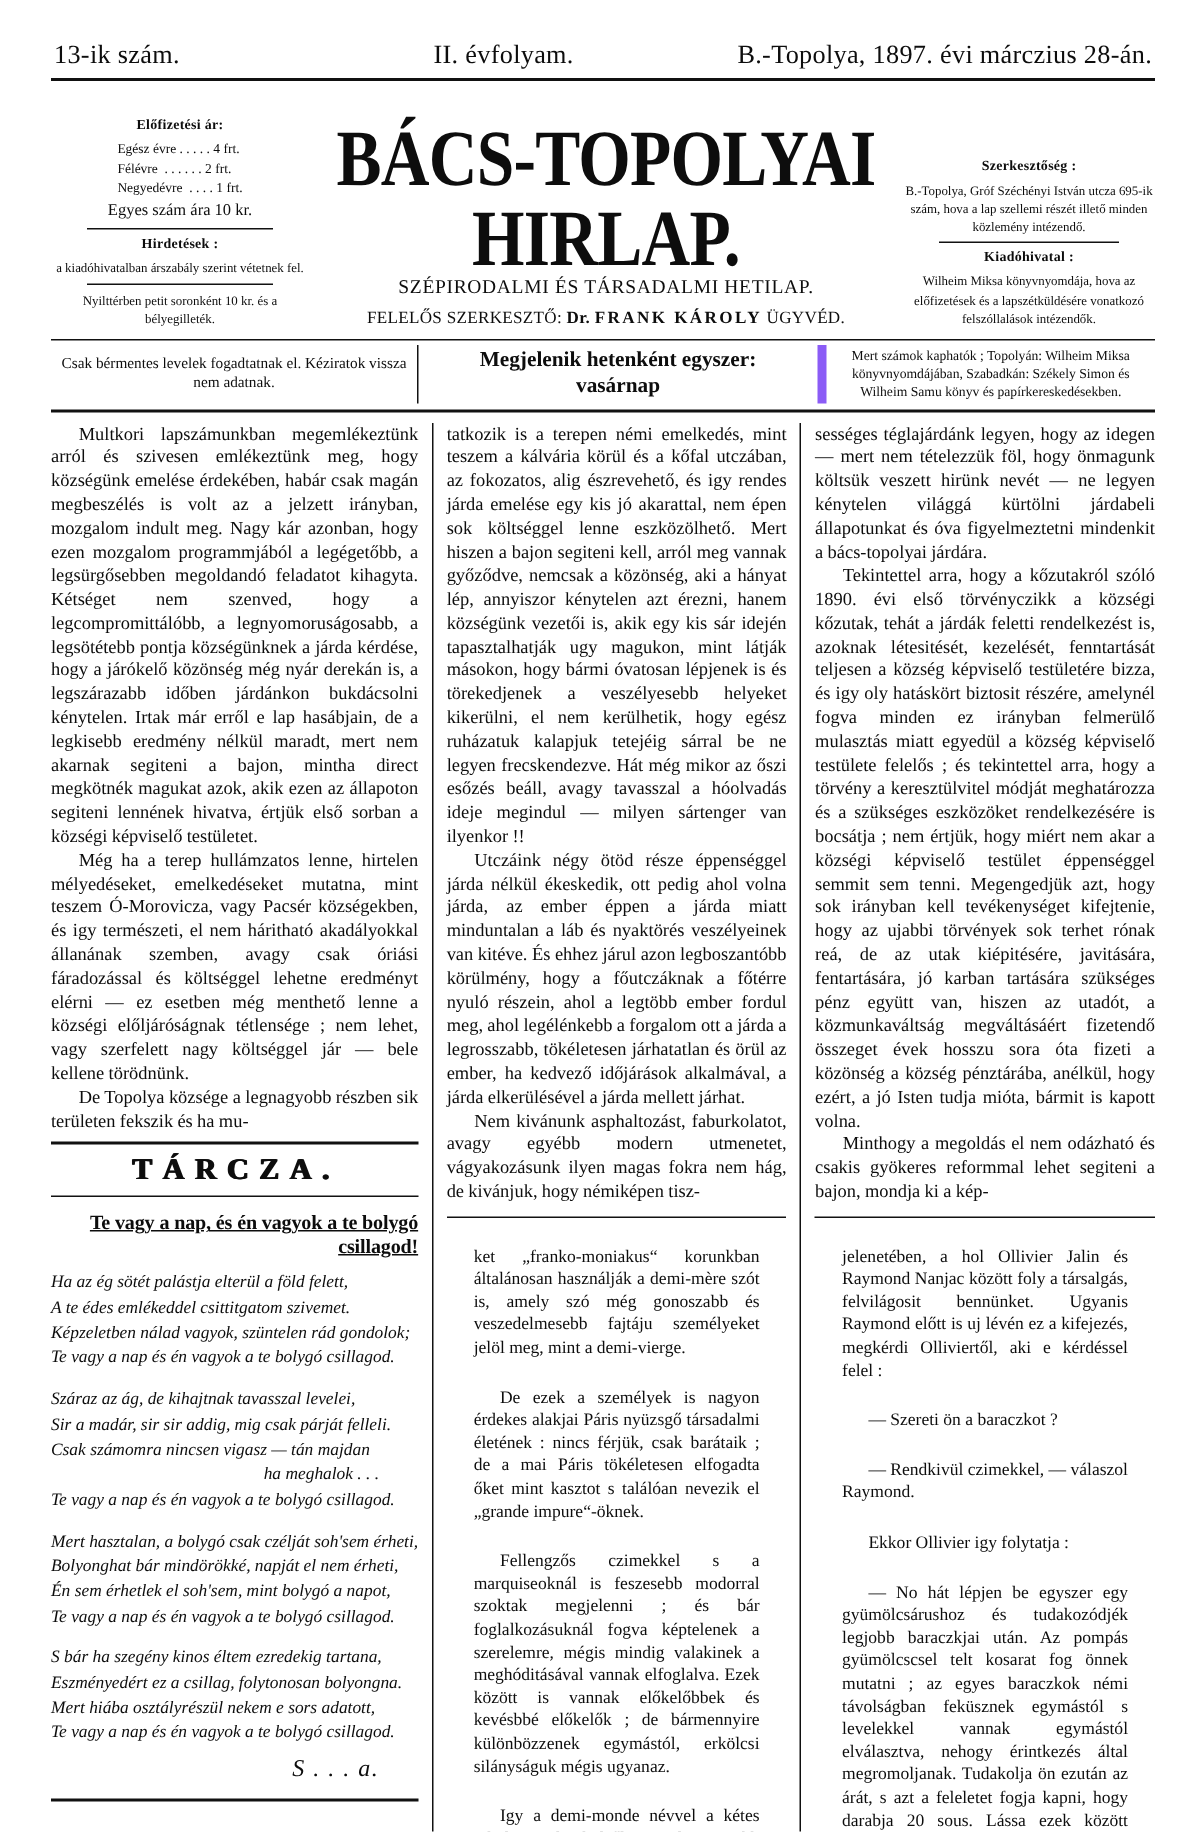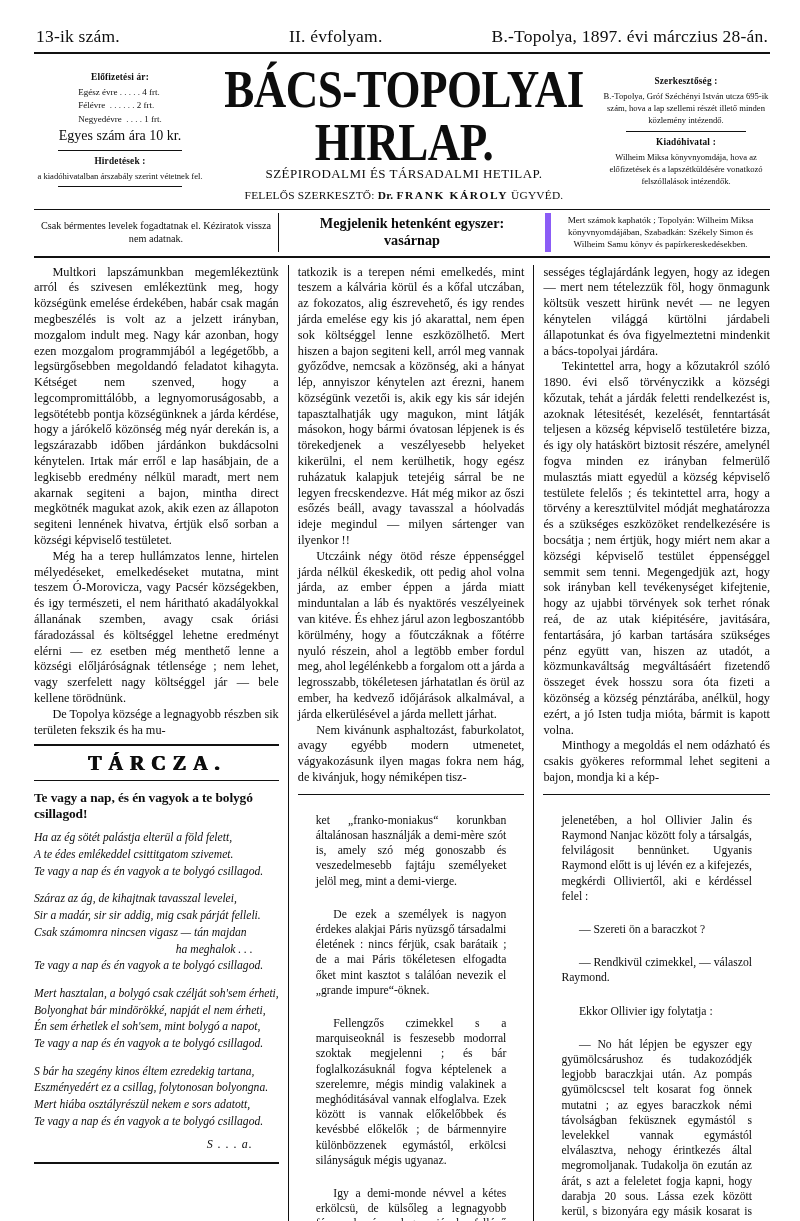--- a/index.html
+++ b/index.html
@@ -36,22 +36,22 @@
   .issue-line .vol { font-size: 17.5px; margin-left: 60px; }
   .issue-line .date { font-size: 17.5px; }
   .rule-thick {
     border-top: 2.4px solid #111;
     margin: 0 0 0 0;
   }
 
   
   .masthead {
     display: flex;
-    align-items: center;
-    padding-top: 5px;
+    align-items: flex-end;
+    padding-top: 22px;
     min-height: 120px;
   }
   .mh-side {
     width: 172px;
     flex: 0 0 172px;
     text-align: center;
     font-size: 8.6px;
     line-height: 1.42;
     padding-top: 2px;
   }
@@ -173,39 +173,40 @@
     font-weight: bold;
     font-size: 20px;
     letter-spacing: 7px;
     padding: 6px 0 5px 2px;
     font-family: "Liberation Serif", "DejaVu Serif", serif;
     text-shadow: 0.6px 0 0 #111, -0.5px 0 0 #111;
   }
   .tarcza-rule-bot { border-top: 1px solid #111; }
 
   .poem-title {
-    text-align: left;
+    text-align: right;
     font-weight: bold;
     font-size: 13.4px;
     margin: 9px 0 8px 0;
     letter-spacing: -.1px;
+    text-decoration: underline;
   }
   .stanza {
     font-style: italic;
     font-size: 11.6px;
     line-height: 1.44;
     margin: 0 0 11px 0;
     text-align: left;
   }
   .stanza .ln { display: block; white-space: nowrap; }
   .stanza .ln.ind { text-align: right; padding-right: 26px; }
   .poem-sign {
     font-style: italic;
     text-align: right;
-    font-size: 12px;
+    font-size: 16px;
     padding-right: 26px;
     margin-top: -4px;
     letter-spacing: 1px;
   }
   .sec-rule {
     border-top: 2.2px solid #111;
     margin: 10px 0 9px 0;
   }
 
   .feu-rule {
@@ -235,25 +236,26 @@
 
   <div class="masthead">
 
     <div class="mh-side left">
       <div class="mh-head">Előfizetési ár:</div>
       <div class="price-list">
         <div class="row">Egész évre . . . . . 4 frt.</div>
         <div class="row">Félévre  . . . . . . 2 frt.</div>
         <div class="row">Negyedévre  . . . . 1 frt.</div>
       </div>
-      <div style="font-size:14px;">Egyes szám ára 10 kr.</div>
+      <div style="font-size:11px;">Egyes szám ára 10 kr.</div>
       <div class="mh-sep"></div>
       <div class="mh-head">Hirdetések :</div>
       <div>a kiadóhivatalban árszabály szerint vétetnek fel.</div>
       <div class="mh-sep"></div>
+      <div>Nyilttérben petit soronként 10 kr. és a bélyegilleték.</div>
     </div>
 
     <div class="mh-center">
       <div class="paper-title">BÁCS-TOPOLYAI HIRLAP.</div>
       <div class="paper-sub">SZÉPIRODALMI ÉS TÁRSADALMI HETILAP.</div>
       <div class="paper-editor">
         <span>FELELŐS SZERKESZTŐ:</span>
         <span class="ed-dr">Dr.</span>
         <span class="ed-name">FRANK KÁROLY</span>
         <span>ÜGYVÉD.</span>
@@ -294,20 +296,21 @@
         <div class="tarcza-rule-top"></div>
         <div class="tarcza-title">TÁRCZA.</div>
         <div class="tarcza-rule-bot"></div>
       </div>
 
       <div class="poem-title">Te vagy a nap, és én vagyok a te bolygó csillagod!</div>
 
       <div class="stanza">
         <span class="ln">Ha az ég sötét palástja elterül a föld felett,</span>
         <span class="ln">A te édes emlékeddel csittitgatom szivemet.</span>
+        <span class="ln">Képzeletben nálad vagyok, szüntelen rád gondolok;</span>
         <span class="ln">Te vagy a nap és én vagyok a te bolygó csillagod.</span>
       </div>
 
       <div class="stanza">
         <span class="ln">Száraz az ág, de kihajtnak tavasszal levelei,</span>
         <span class="ln">Sir a madár, sir sir addig, mig csak párját felleli.</span>
         <span class="ln">Csak számomra nincsen vigasz — tán majdan</span>
         <span class="ln ind">ha meghalok . . .</span>
         <span class="ln">Te vagy a nap és én vagyok a te bolygó csillagod.</span>
       </div>

